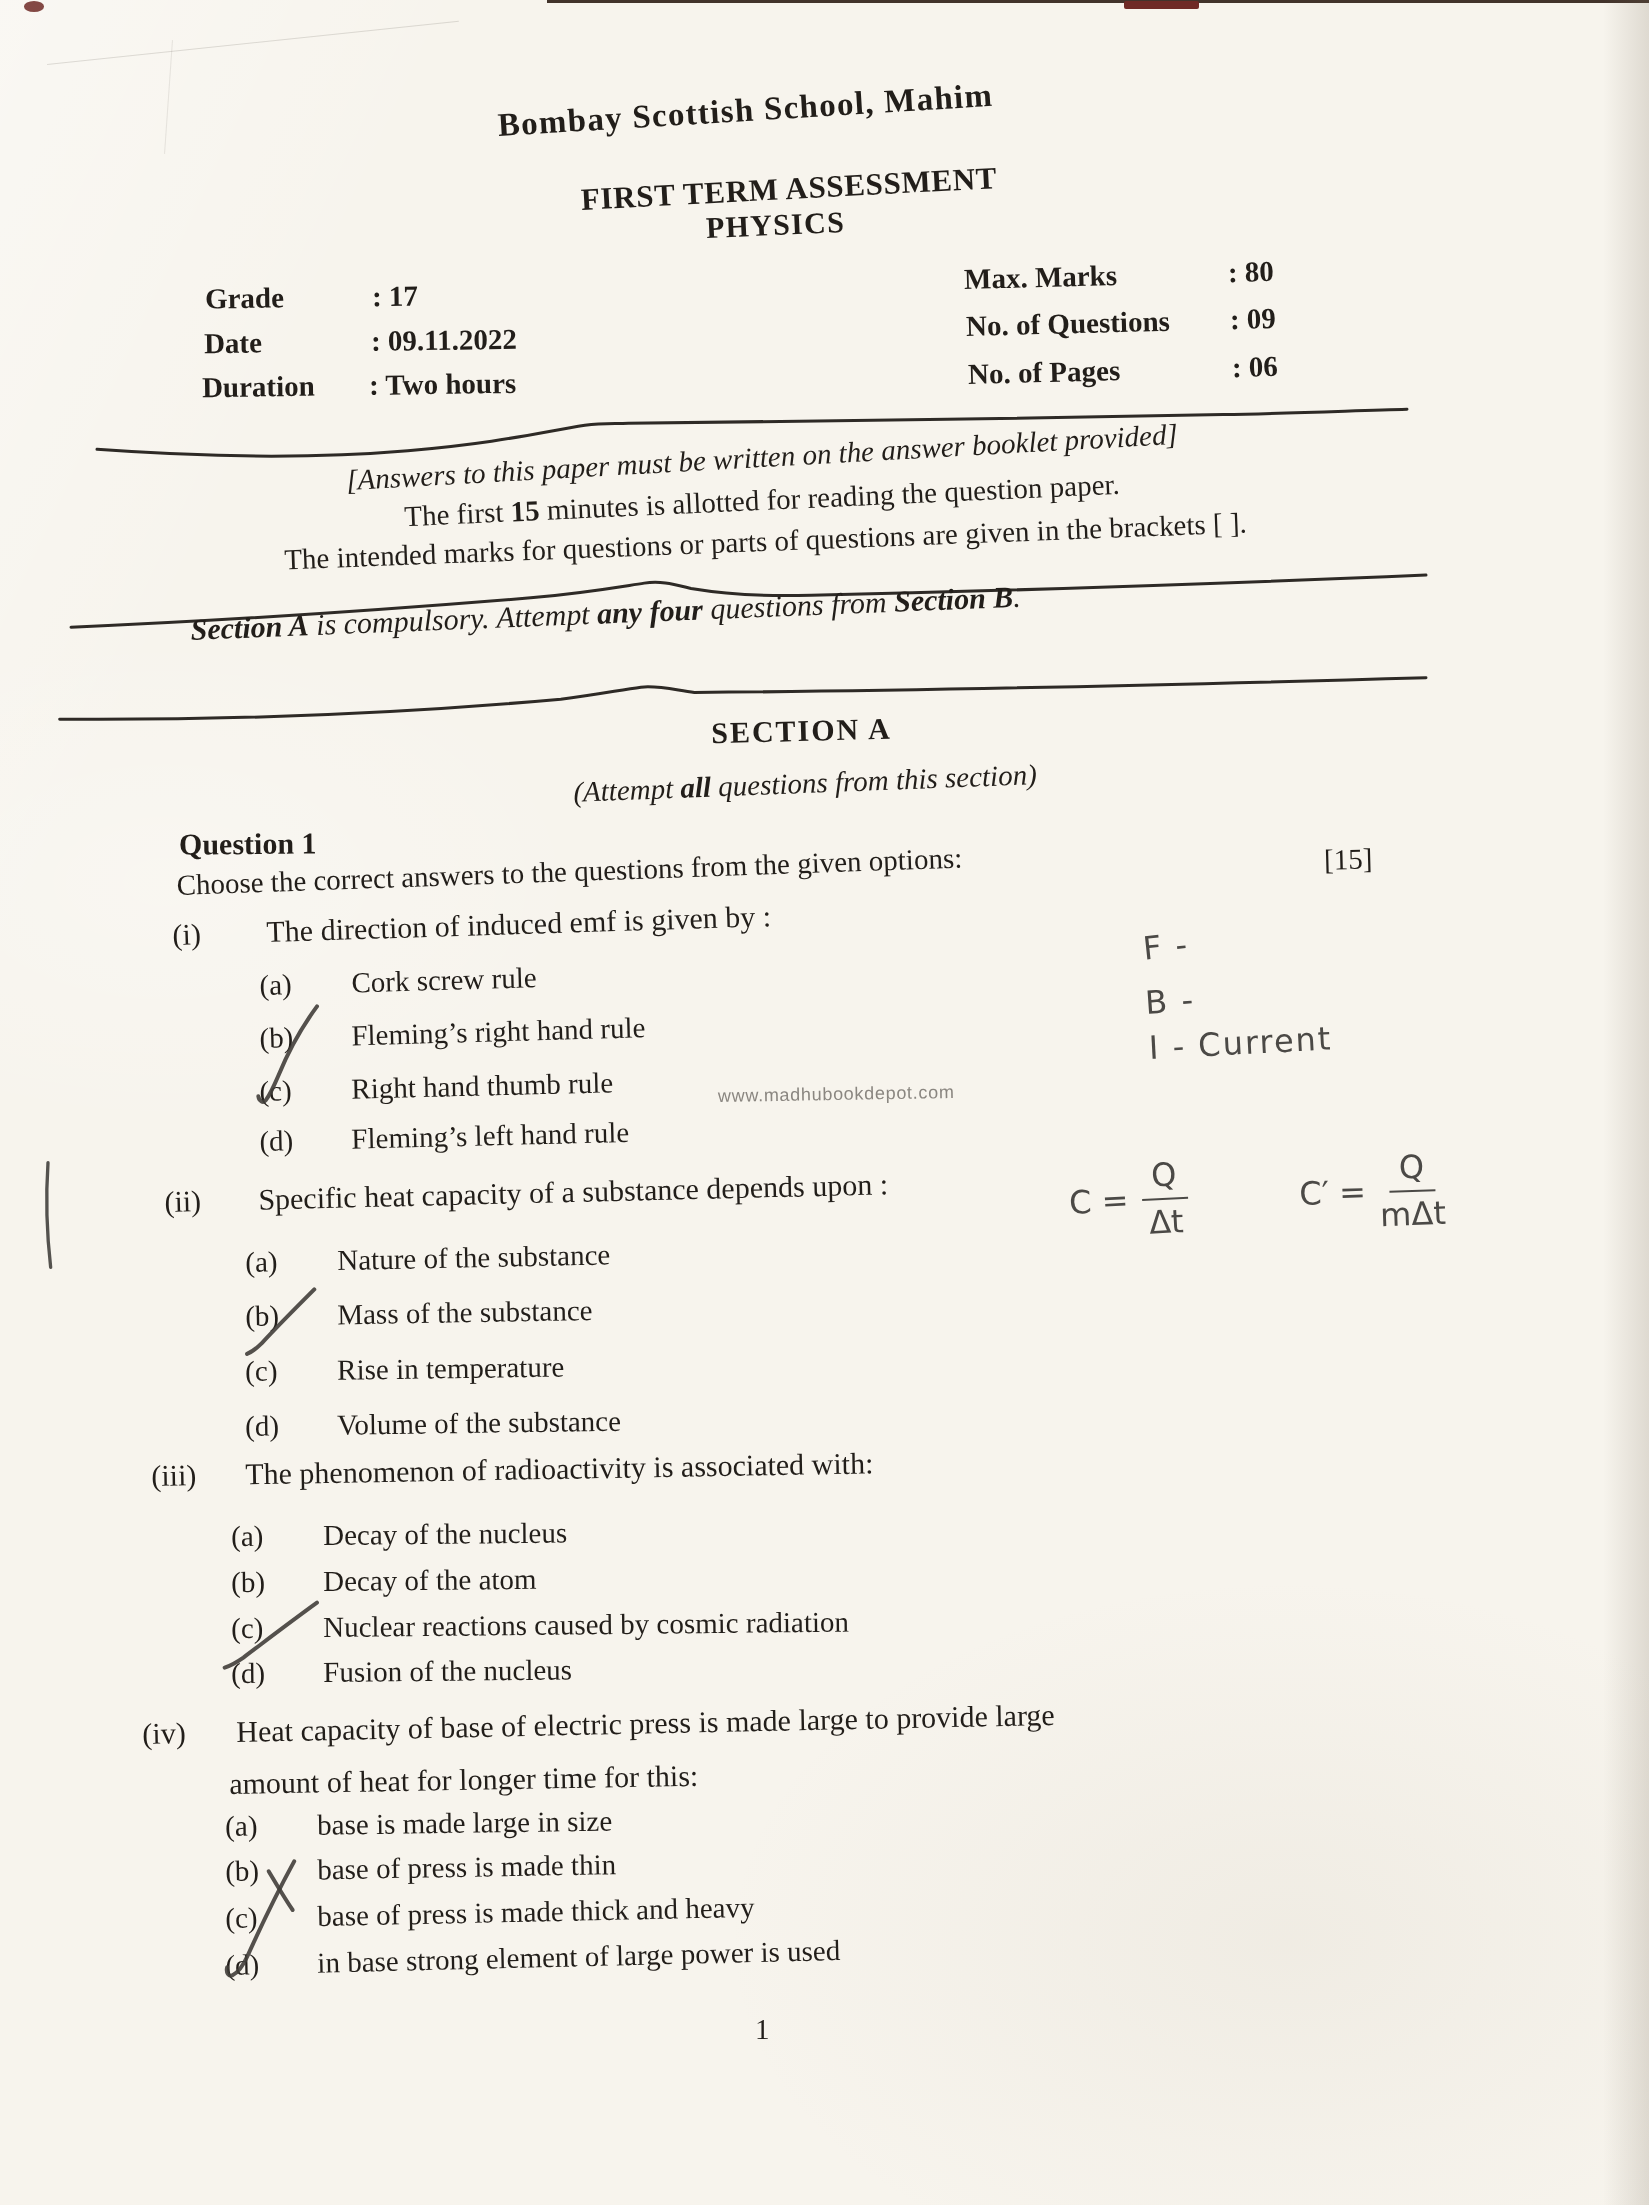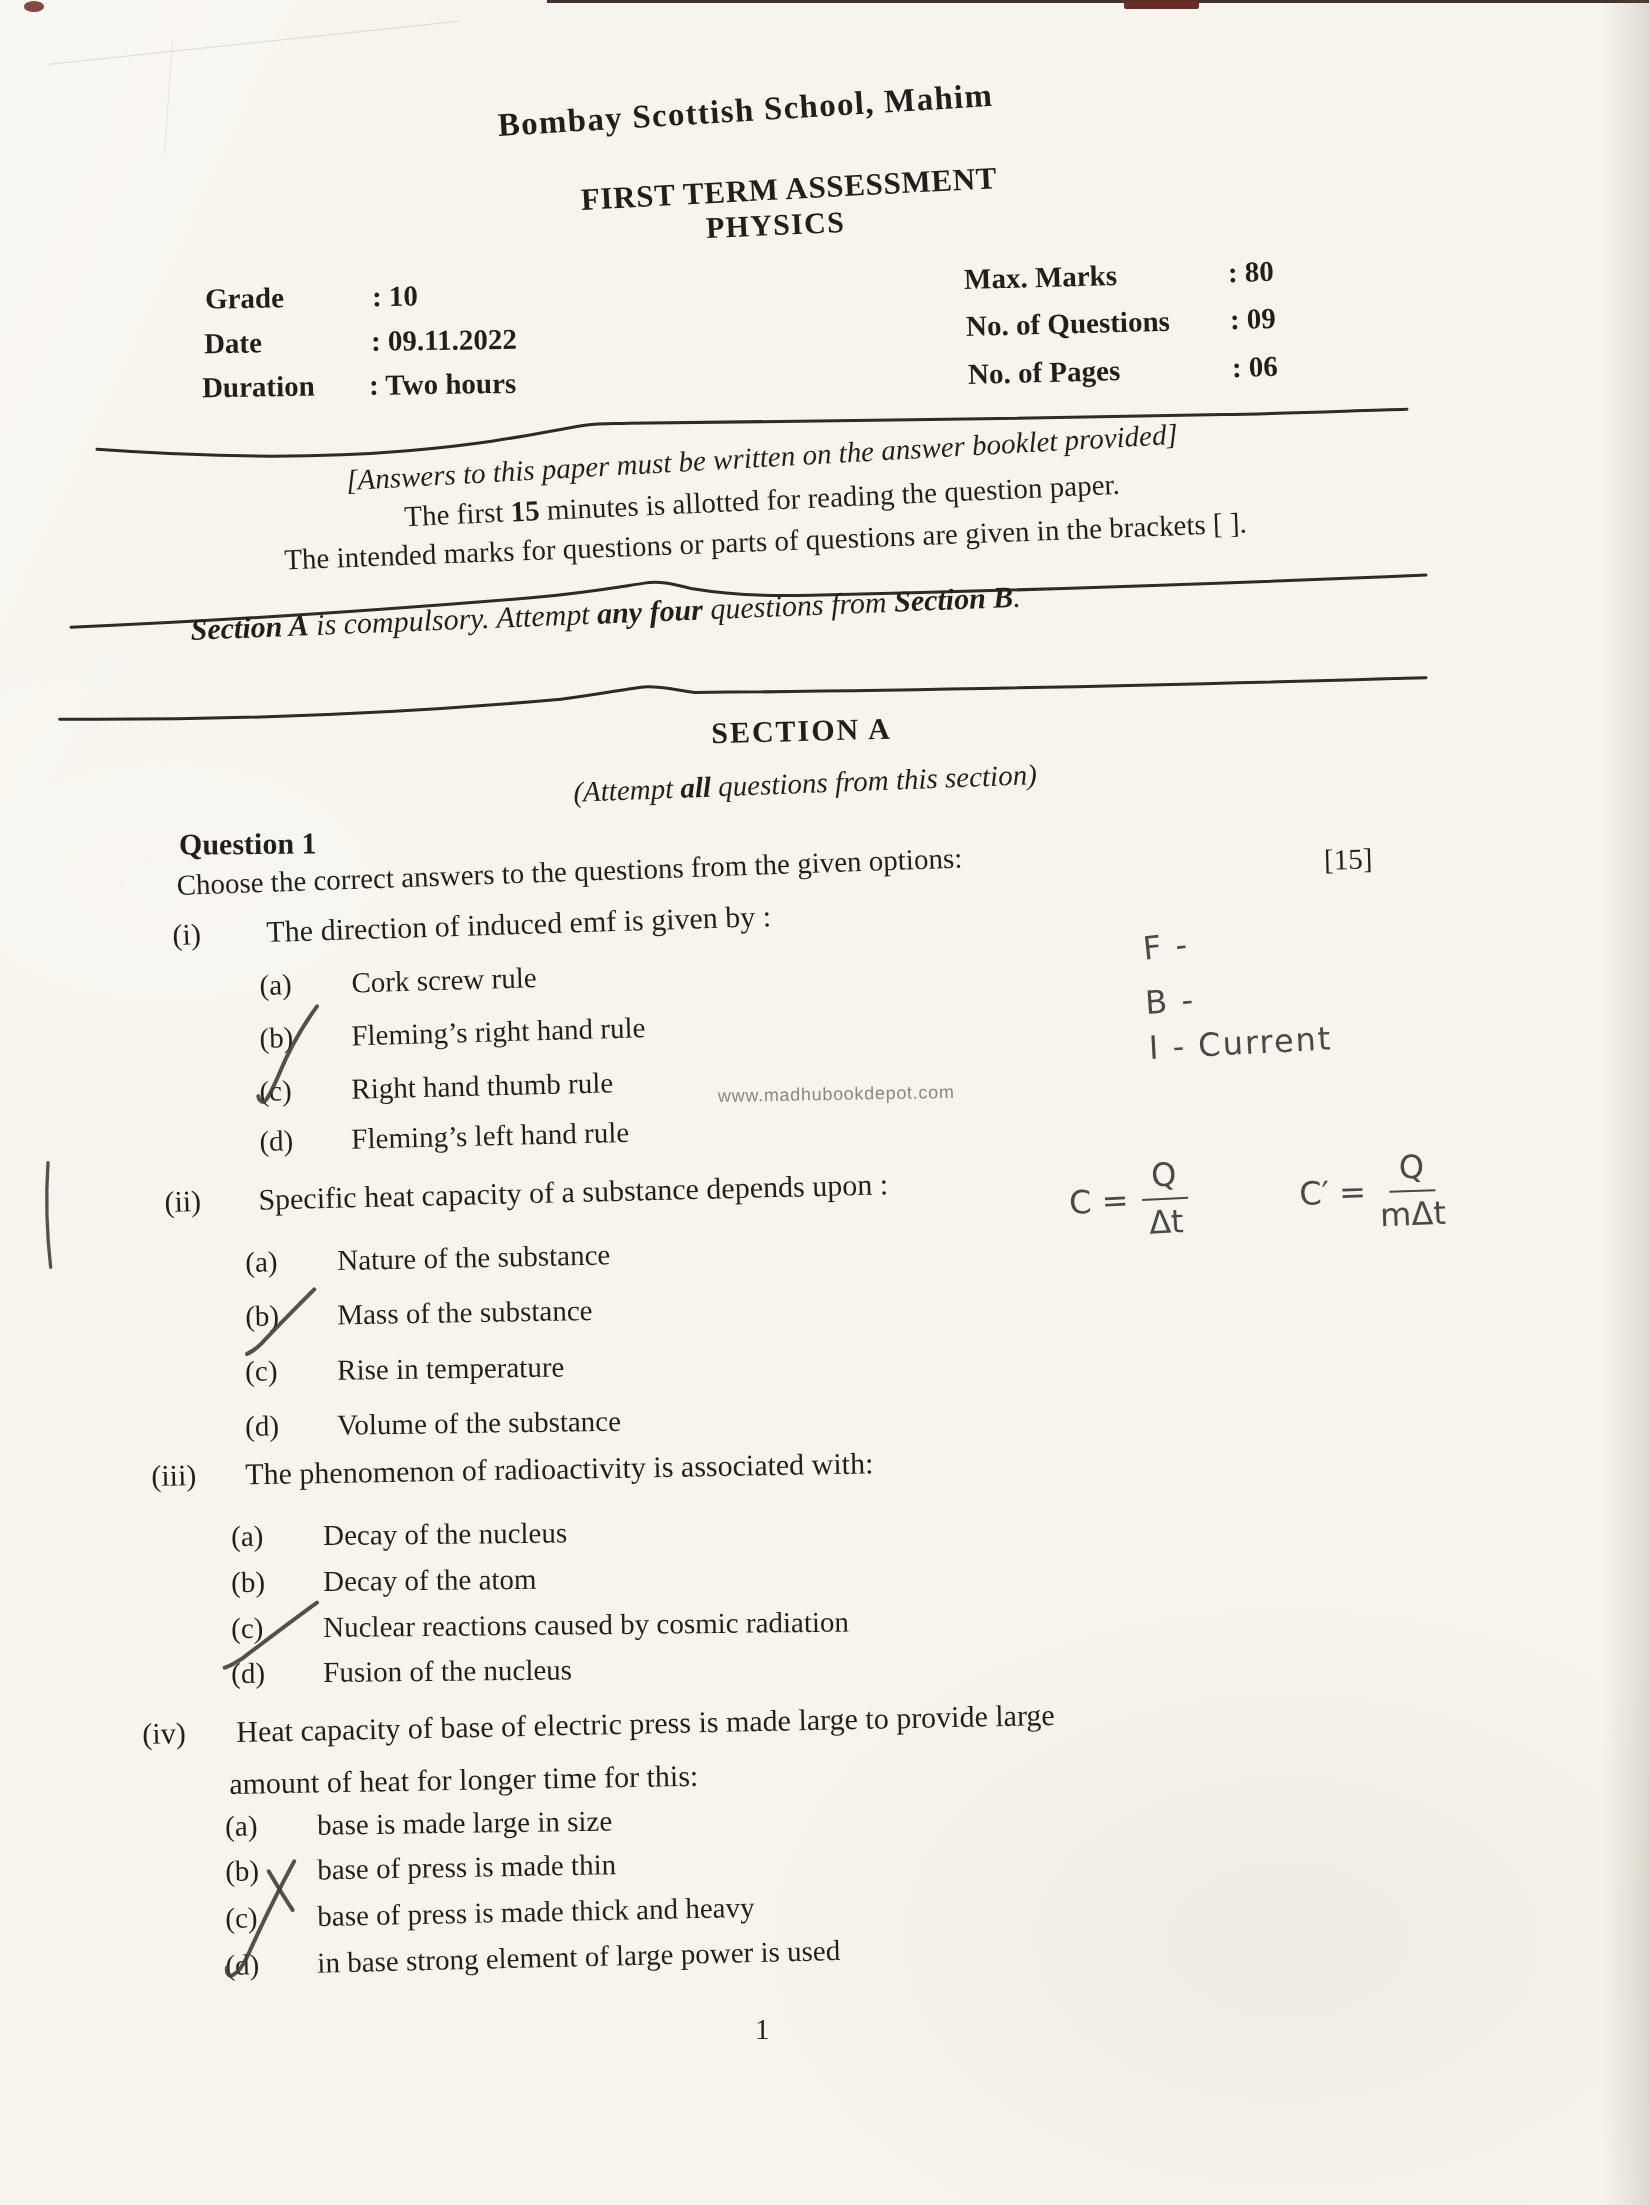--- a/index.html
+++ b/index.html
@@ -81,21 +81,21 @@
   <svg class="stroke" style="left:40px;top:1159px;" width="20" height="114" viewBox="0 0 30 170">
     <path d="M 12 5 C 9 50 10 110 16 162" fill="none" stroke="#54524e" stroke-width="5" stroke-linecap="round"></path>
   </svg>
 
   <div class="abs school center" style="left:428px;top:92px;width:635px;">Bombay Scottish School, Mahim</div>
   <div class="abs examtitle center" style="left:555px;top:171px;width:468px;">FIRST TERM ASSESSMENT</div>
   <div class="abs subject center" style="left:642px;top:208px;width:267px;">PHYSICS</div>
 
   <div class="mrow mleft" style="left:205px;top:281px;transform:rotate(-.8deg);">
     <span class="mlabel">Grade</span>
-    <span class="mvalue">: 10</span>
+    <span class="mvalue">: 17</span>
   </div>
   <div class="mrow mleft" style="left:204px;top:325px;transform:rotate(-.8deg);">
     <span class="mlabel">Date</span>
     <span class="mvalue">: 09.11.2022</span>
   </div>
   <div class="mrow mleft" style="left:202px;top:369px;transform:rotate(-.8deg);">
     <span class="mlabel">Duration</span>
     <span class="mvalue">: Two hours</span>
   </div>
 

